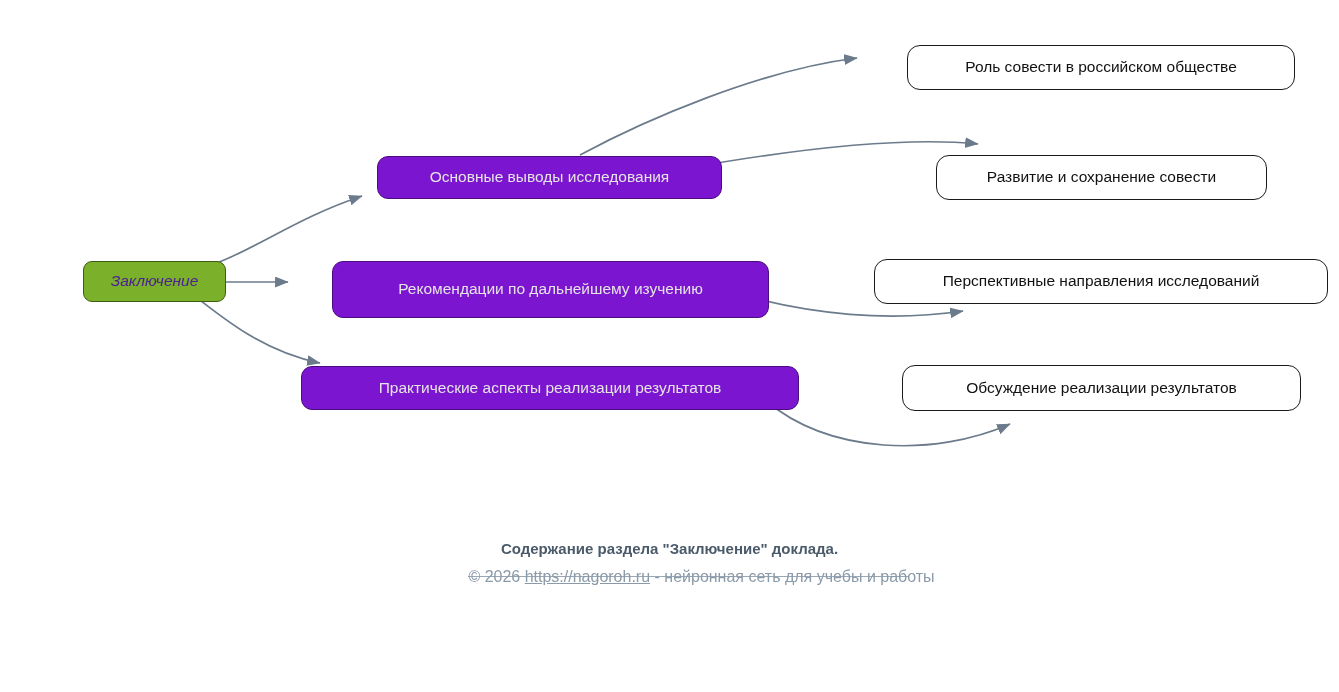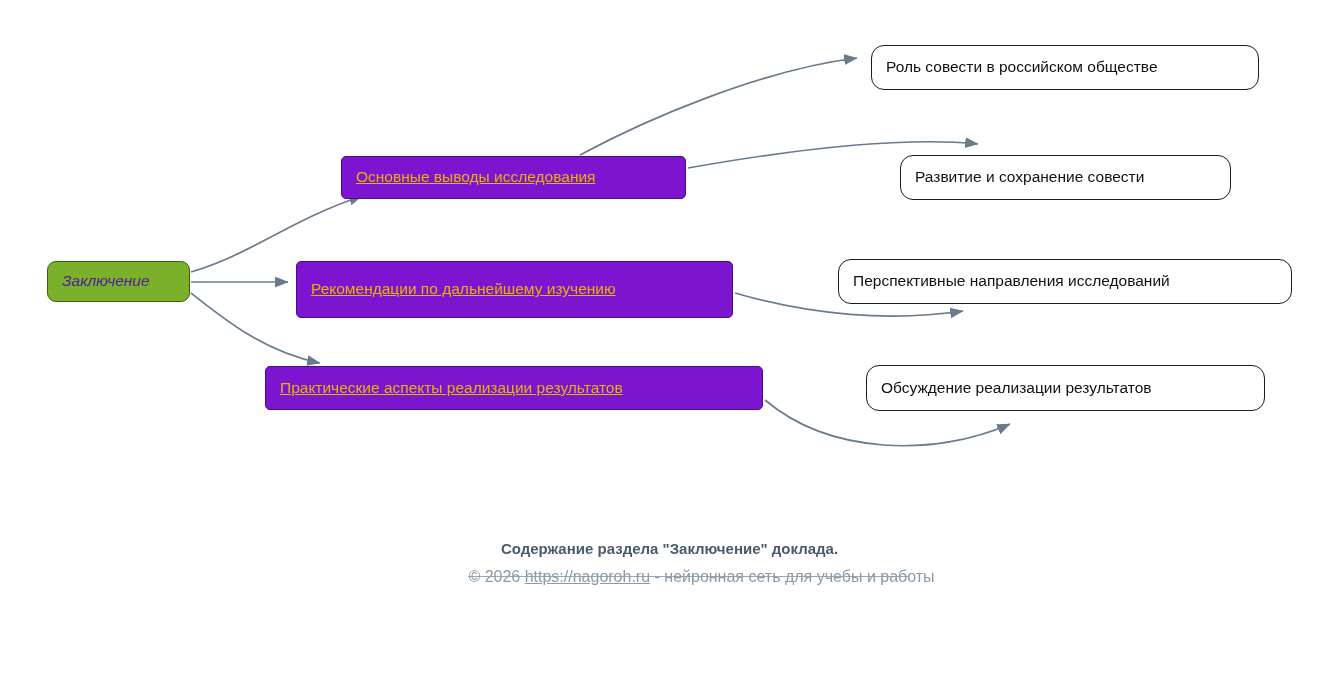--- a/index.html
+++ b/index.html
@@ -27,40 +27,41 @@
     top: 0;
     width: 1339px;
     height: 692px;
     pointer-events: none;
   }
   .node {
     position: absolute;
     box-sizing: border-box;
     display: flex;
     align-items: center;
+    justify-content: center;
     text-align: center;
     border-radius: 12px;
     font-size: 15.5px;
     line-height: 1.2;
     white-space: nowrap;
     padding: 0 14px;
+    margin-left: 36px;
   }
   .node.root {
     background: #7bb02a;
     border: 1.4px solid #3f5c13;
     color: #4c1d95;
     border-radius: 9px;
     font-style: italic;
   }
   .node.purple {
     background: #7b15cf;
     border: 1.4px solid #4b0c80;
-    color: #eab308;
-    border-radius: 5px;
-    text-decoration: underline;
+    color: #e5e5e5;
+    border-radius: 11px;
   }
   .node.leaf {
     background: #ffffff;
     border: 1.6px solid #1b1b1b;
     color: #111111;
     border-radius: 13px;
   }
   .caption {
     position: absolute;
     left: 0;

